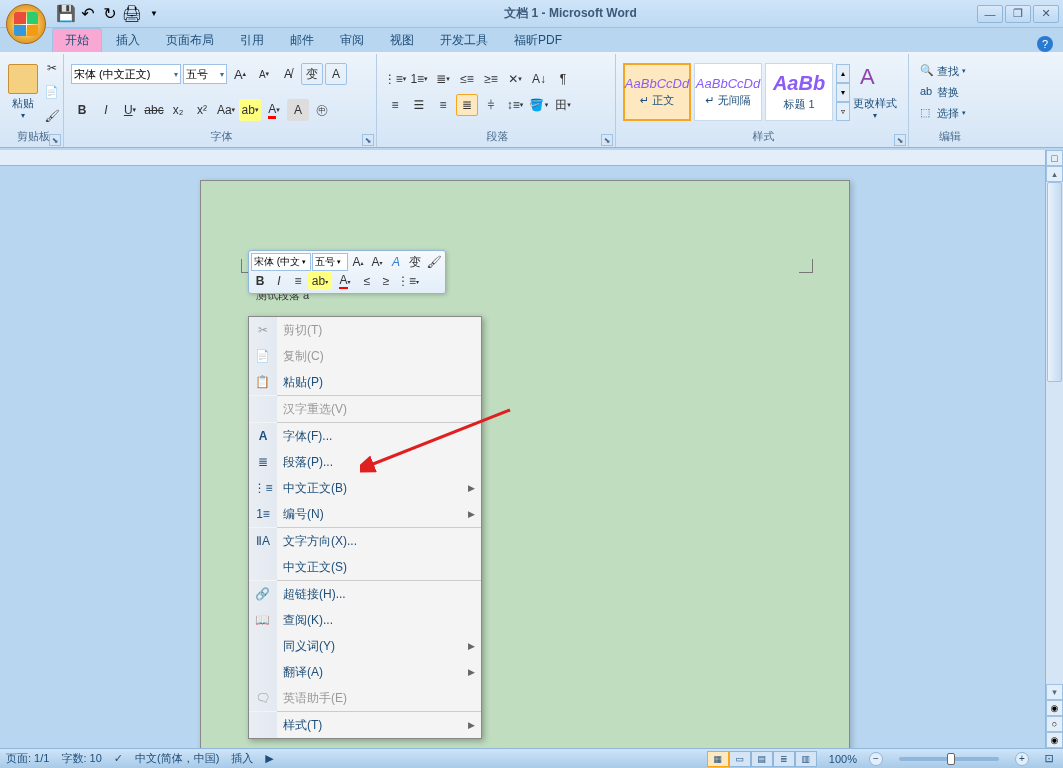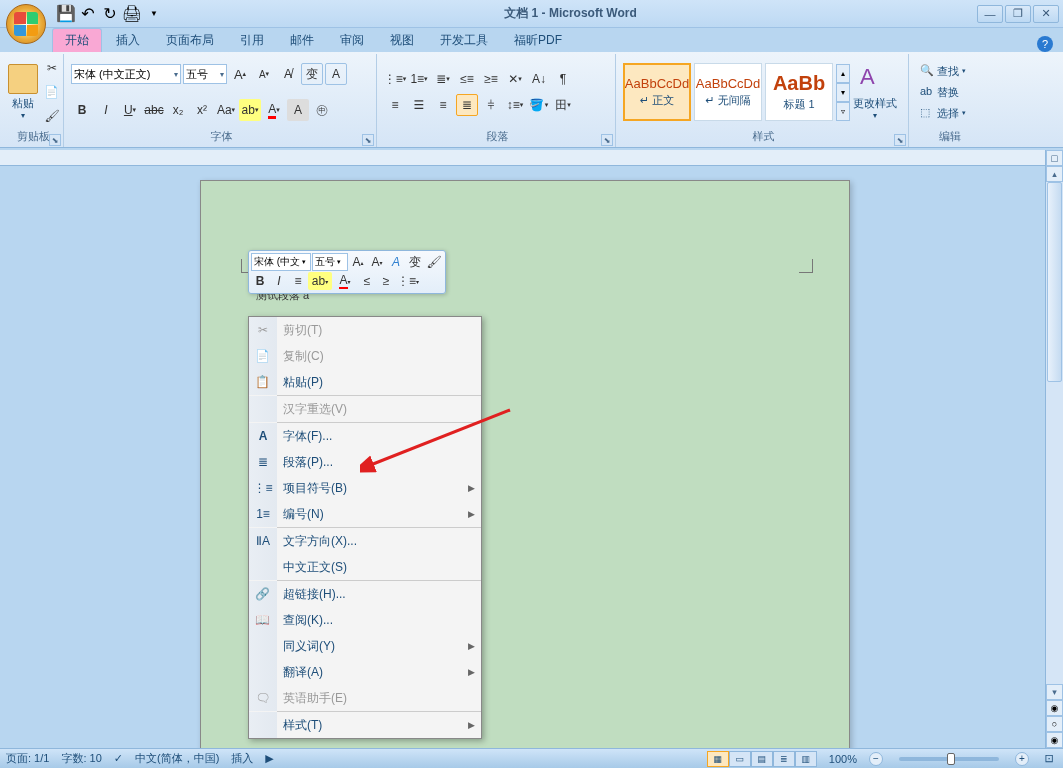--- a/index.html
+++ b/index.html
@@ -36,21 +36,21 @@
 .bigbtn .icon { width: 30px; height: 30px; margin-bottom: 2px; }
 
 .col { display: flex; flex-direction: column; gap: 2px; justify-content: center; }
 .row { display: flex; gap: 2px; align-items: center; }
 .smallbtn { width: 22px; height: 22px; border: 1px solid transparent; display: flex; align-items: center; justify-content: center; font-size: 12px; color: #333; background: transparent; border-radius: 2px; }
 .combo { height: 20px; border: 1px solid #9ec2e5; background: #fff; font-size: 11px; padding: 0 2px; display: flex; align-items: center; }
 .combo .arrow { margin-left: auto; font-size: 8px; color: #4a6c8e; }
 
 .style-item { width: 68px; height: 58px; border: 1px solid #c8dae9; background: #fff; display: flex; flex-direction: column; align-items: center; justify-content: center; font-size: 11px; }
 .style-item.selected { border: 2px solid #f5a623; background: #fde8c0; }
-.style-preview { font-size: 13px; color: #c2410c; }
+.style-preview { font-size: 13px; color: #8b5cf6; font-style: italic; }
 .style-label { font-size: 11px; color: #1e4e79; margin-top: 2px; }
 .style-scroll { width: 14px; display: flex; flex-direction: column; }
 .style-scroll div { height: 19px; border: 1px solid #9ec2e5; background: #e3eef9; font-size: 8px; display: flex; align-items: center; justify-content: center; }
 
 .edit-item { display: flex; align-items: center; gap: 3px; font-size: 11px; color: #1e4e79; padding: 2px 4px; }
 .edit-item .icon { width: 14px; height: 14px; }
 
 
 .workspace { position: absolute; top: 150px; left: 0; right: 0; bottom: 20px; background: #b8d6f0; display: flex; }
 .doc-scroll { flex: 1; overflow: hidden; position: relative; }
@@ -365,21 +365,21 @@
   <div class="menu-item">
       <div class="menu-icon-col" style="color:#1e4e79;font-weight:bold;">A</div>
       <span>字体(F)...</span>
     </div>
   <div class="menu-item">
       <div class="menu-icon-col">≣</div>
       <span>段落(P)...</span>
     </div>
   <div class="menu-item">
       <div class="menu-icon-col">⋮≡</div>
-      <span>项目符号(B)</span>
+      <span>中文正文(B)</span>
       <span class="menu-sub">▶</span>
     </div>
   <div class="menu-item">
       <div class="menu-icon-col">1≡</div>
       <span>编号(N)</span>
       <span class="menu-sub">▶</span>
     </div>
   <div class="menu-sep"></div>
   <div class="menu-item">
       <div class="menu-icon-col">ⅡA</div>

